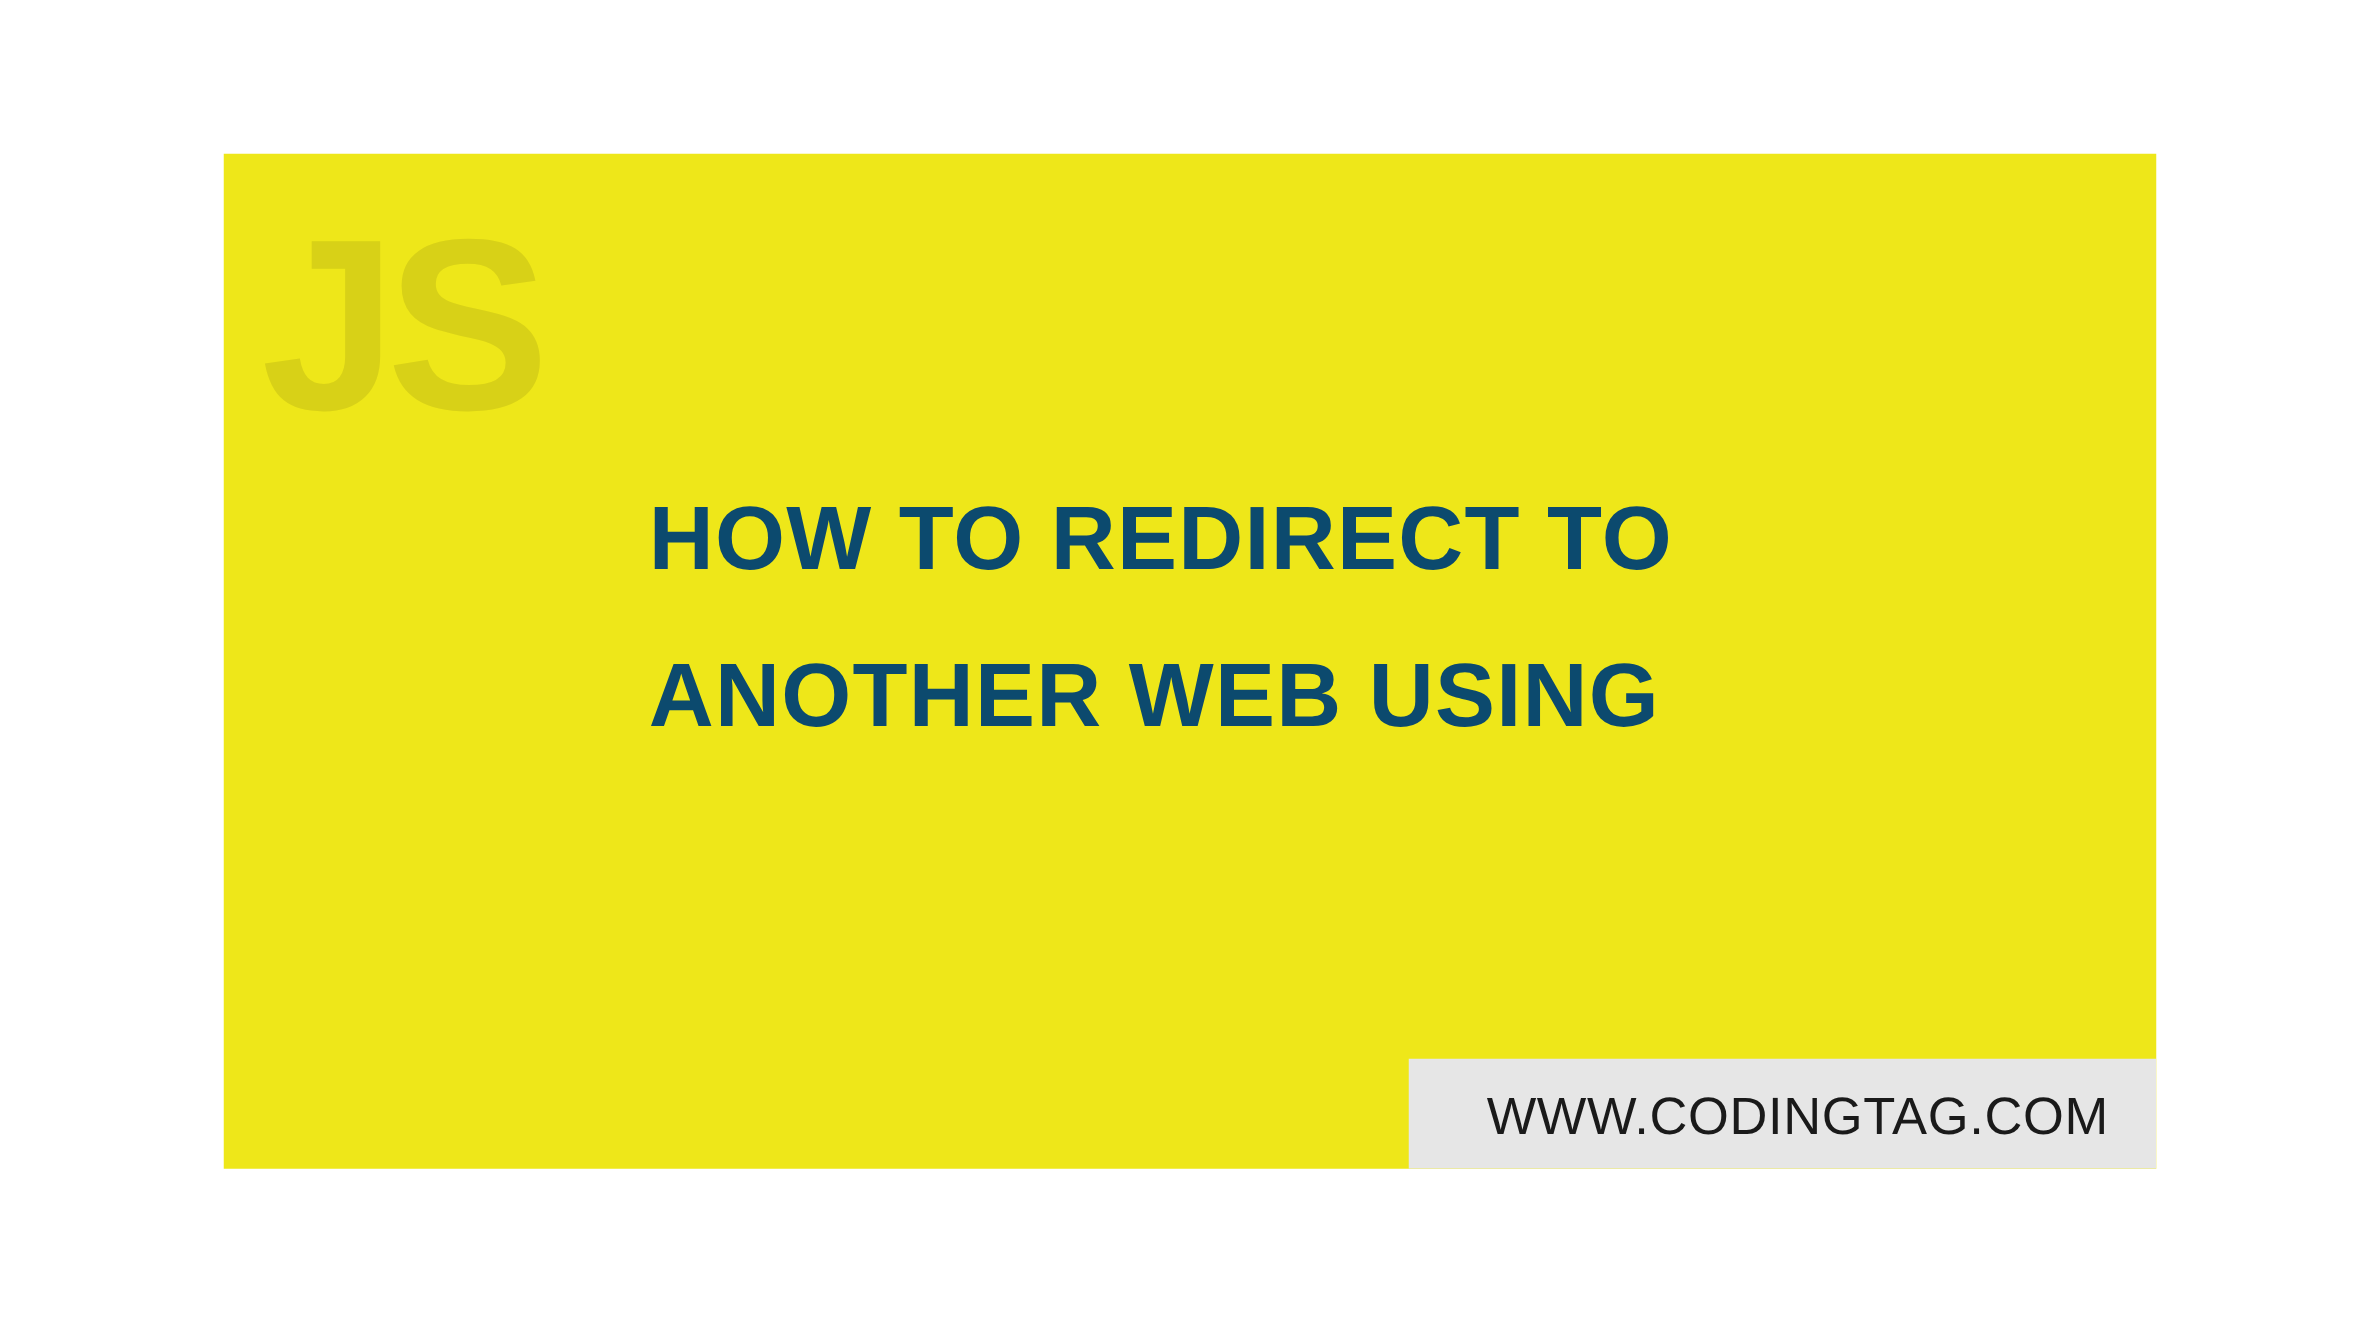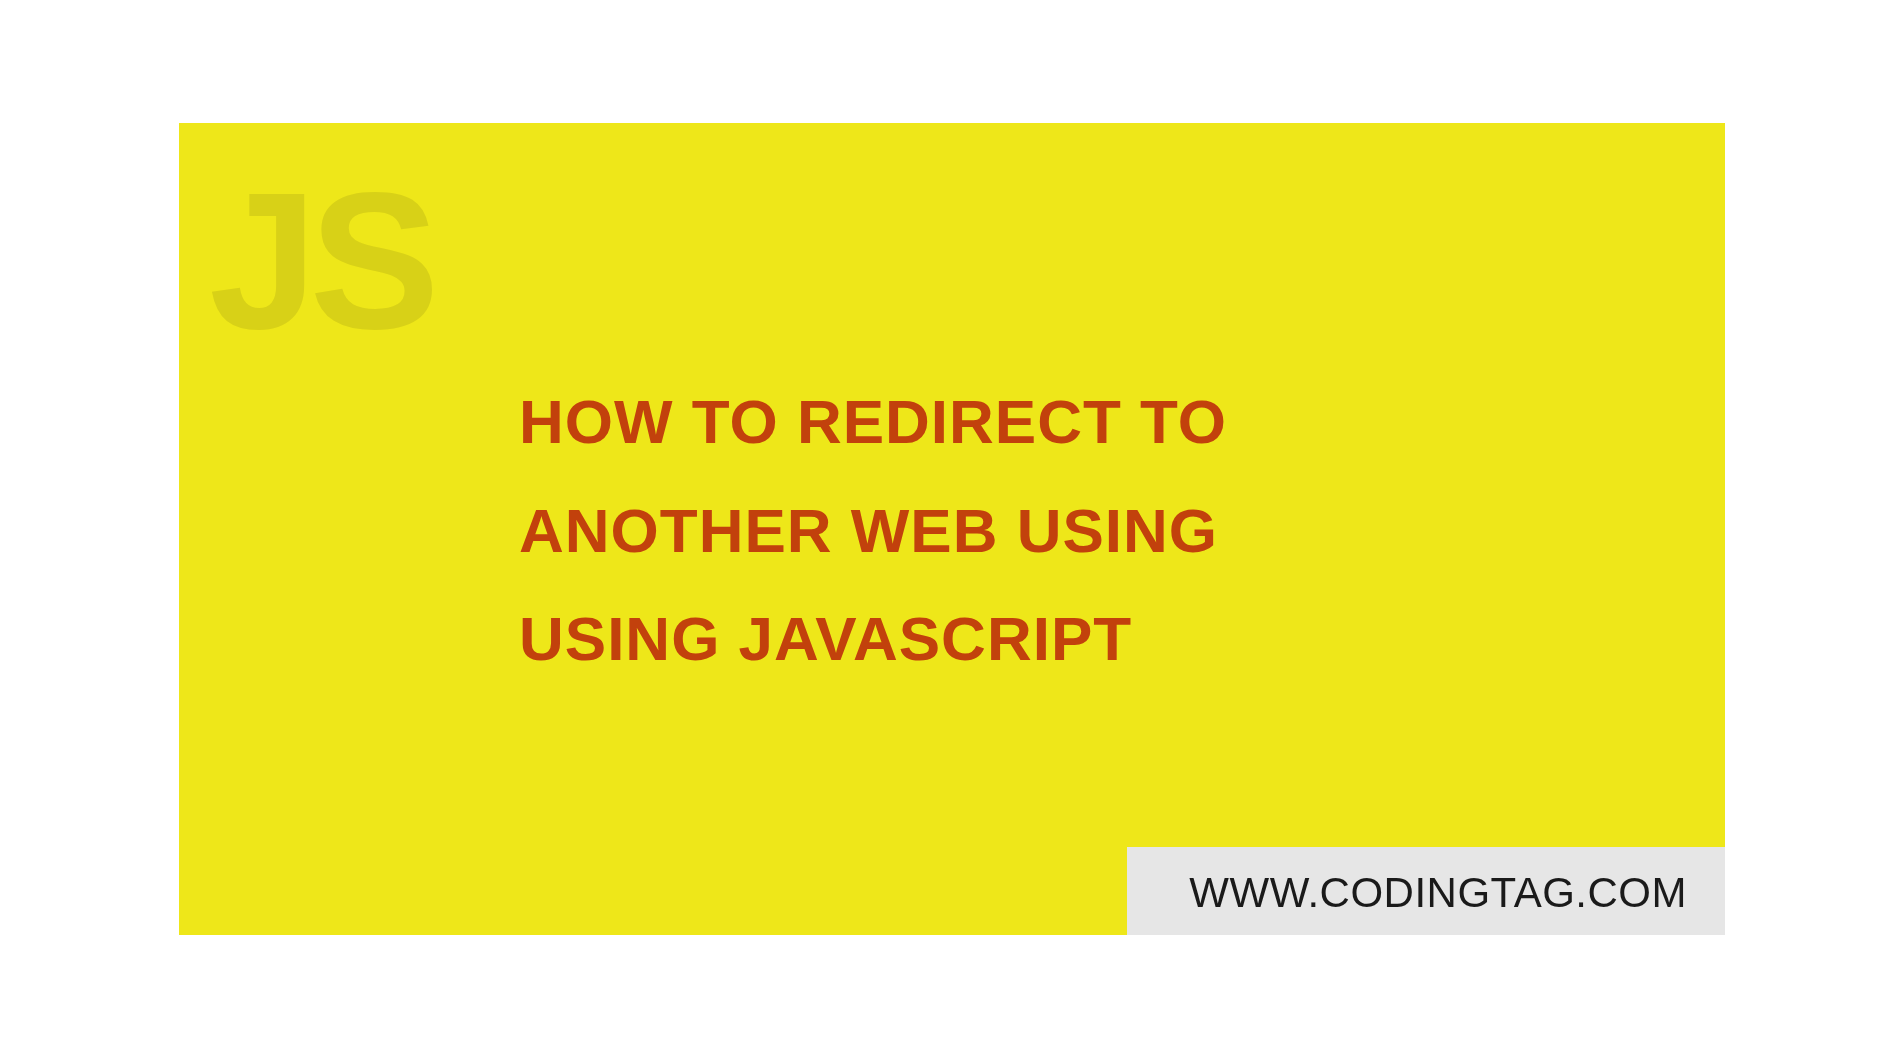--- a/index.html
+++ b/index.html
@@ -31,23 +31,23 @@
       font-weight: 900;
       color: #d8d117;
       letter-spacing: -8px;
       line-height: 1;
       font-family: Arial, Helvetica, sans-serif;
     }
     .headline {
       position: absolute;
       top: 245px;
       left: 340px;
-      font-size: 62px;
+      font-size: 72px;
       font-weight: 700;
-      color: #c2410c;
+      color: #0c4a6e;
       line-height: 1.75;
       letter-spacing: 1px;
       font-family: Arial, Helvetica, sans-serif;
     }
     .headline .line {
       display: block;
     }
     .url-box {
       position: absolute;
       bottom: 0;
@@ -64,18 +64,17 @@
     }
   </style>
 </head>
 <body>
 
 <div class="banner">
   <div class="js-watermark">JS</div>
   <div class="headline">
     <span class="line">HOW TO REDIRECT TO</span>
     <span class="line">ANOTHER WEB USING</span>
-    <span class="line">USING JAVASCRIPT</span>
   </div>
   <div class="url-box">
     <span class="url-text">WWW.CODINGTAG.COM</span>
   </div>
 </div>
 
 </body></html>

